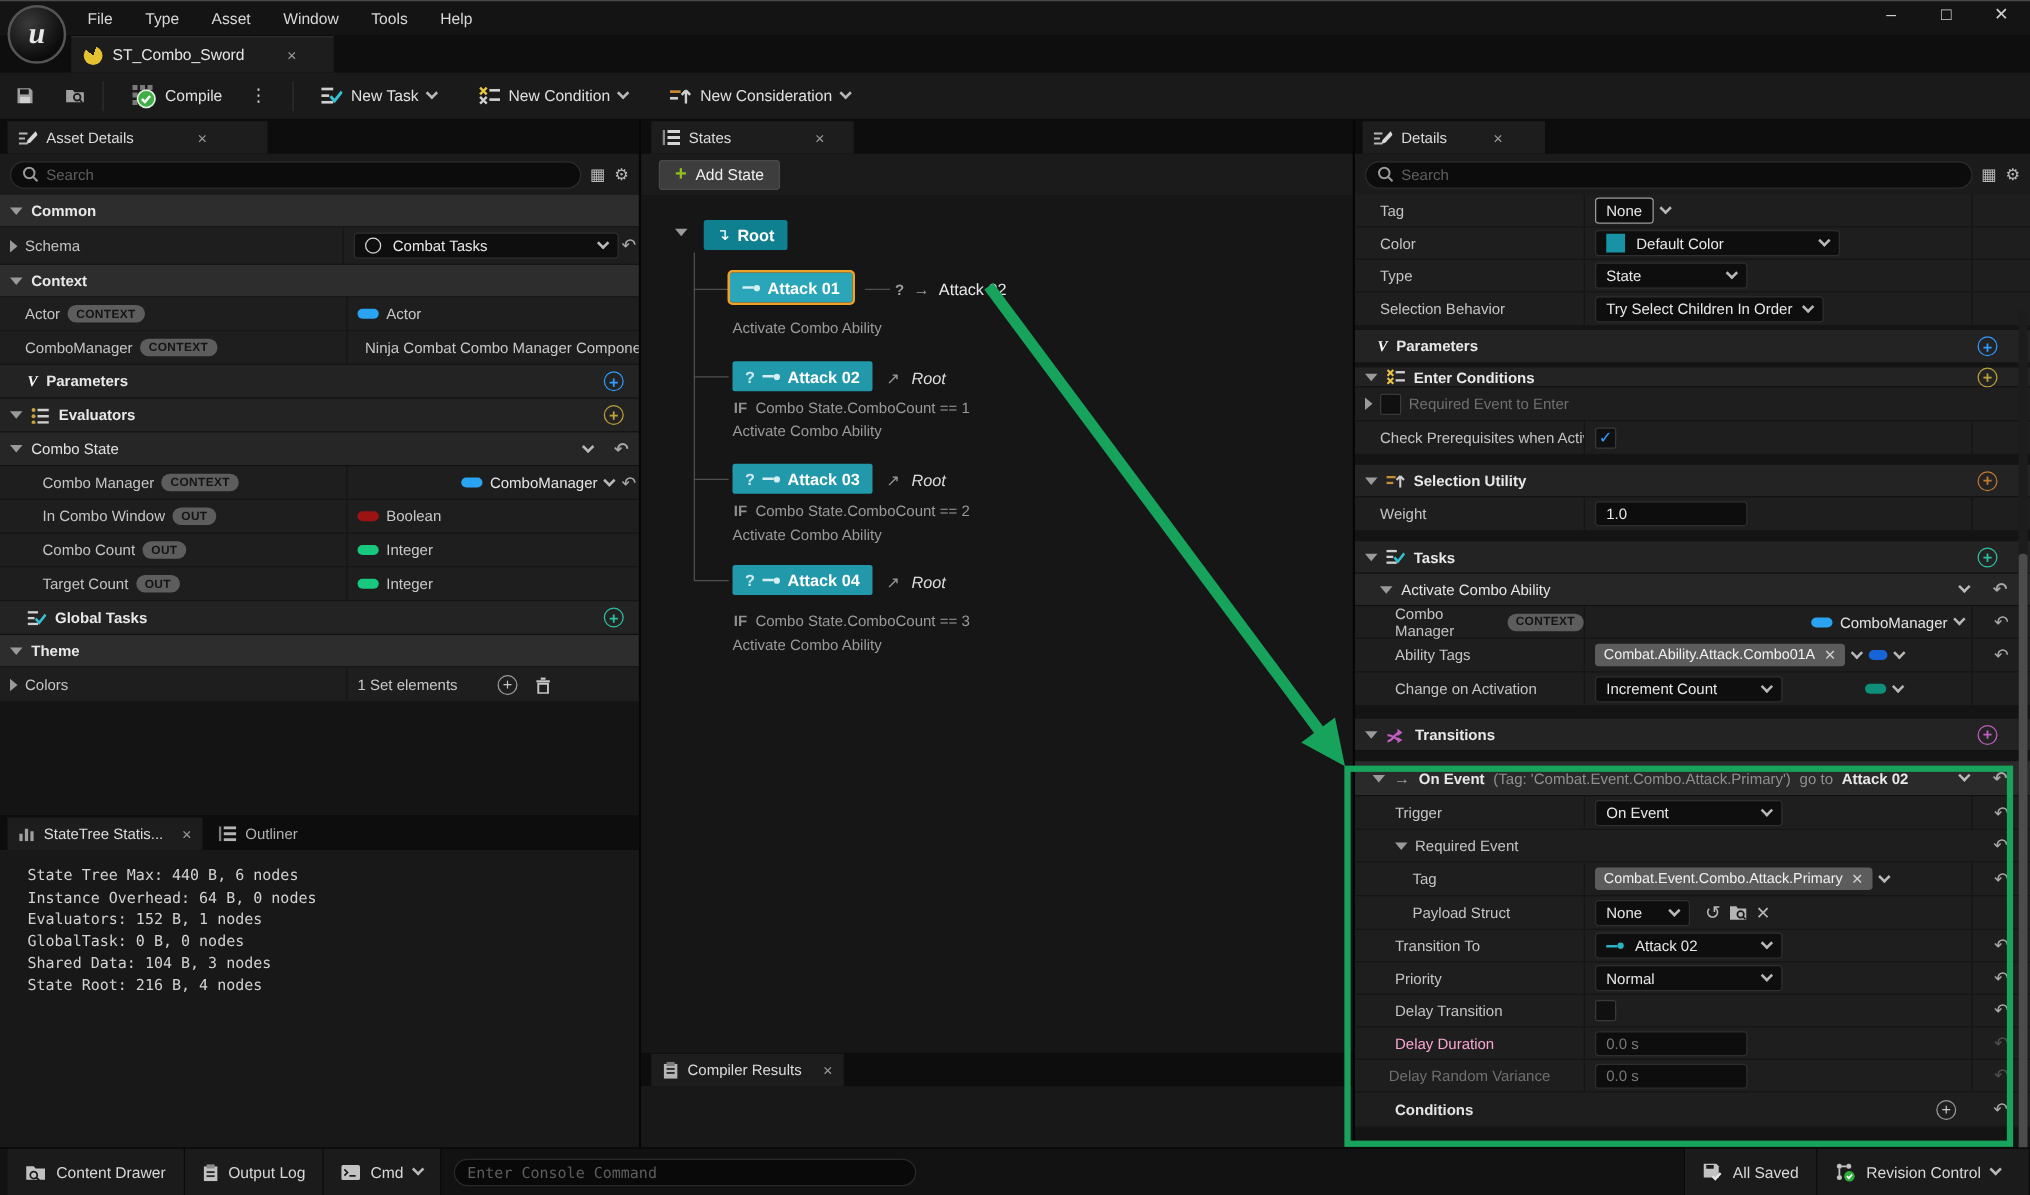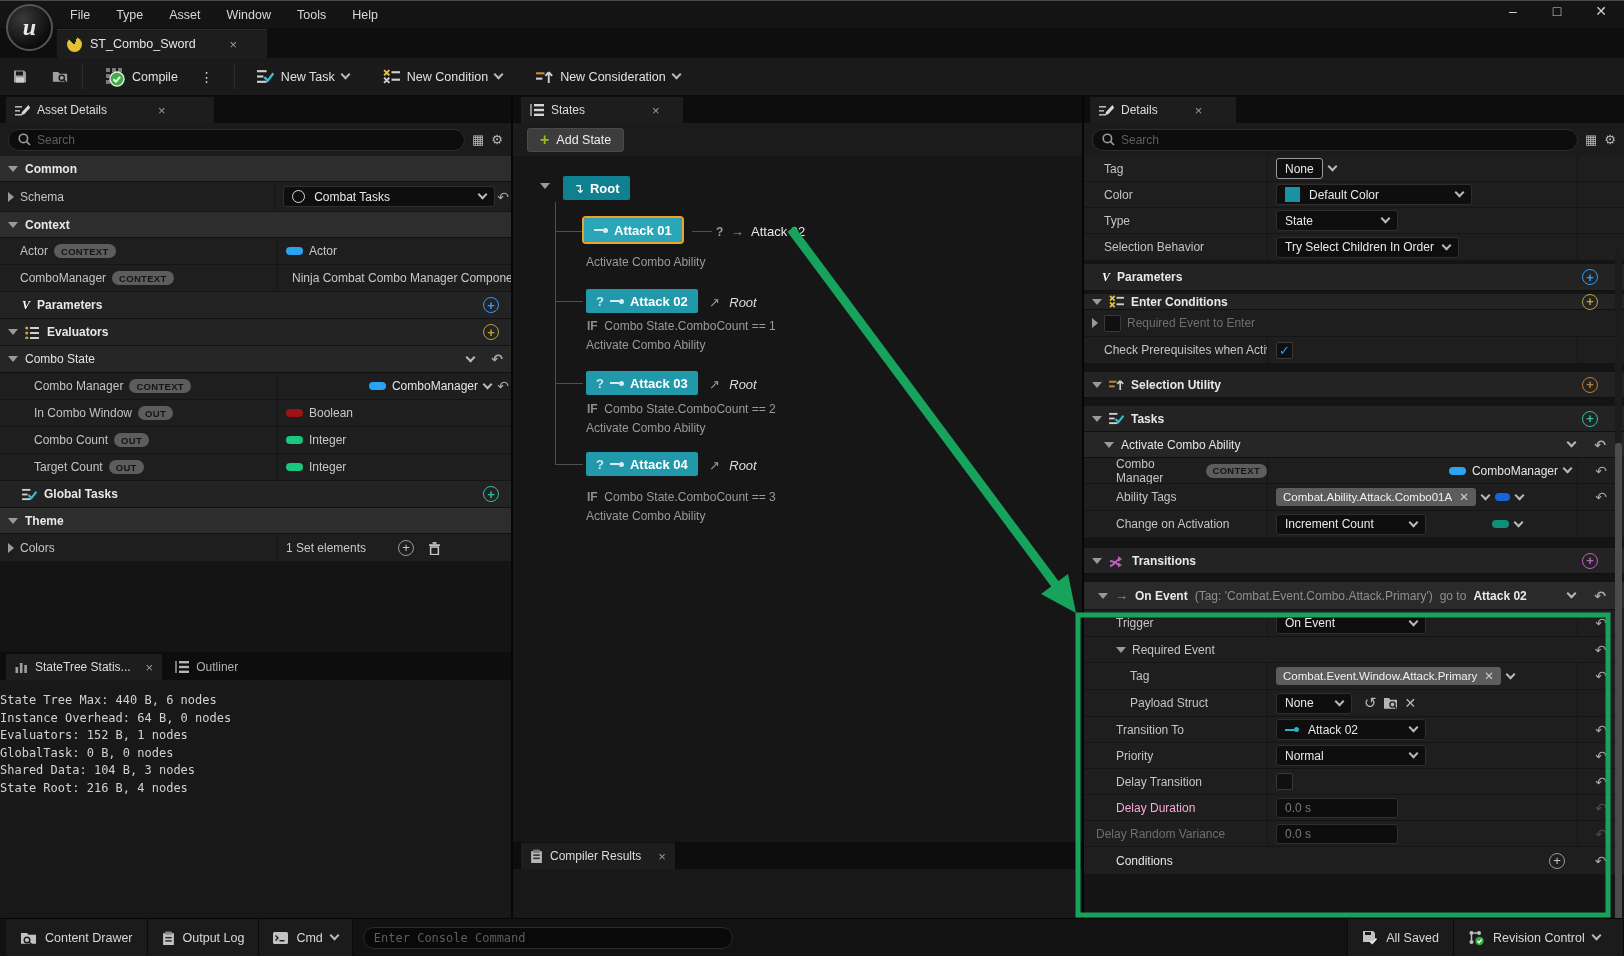--- a/index.html
+++ b/index.html
@@ -372,21 +372,21 @@
     <div class="ptab inactive" style="margin-left:4px">
       <svg width="14" height="12" viewBox="0 0 14 12">
           <rect x="4" y="0" width="10" height="2.4" fill="#b5b5b5"></rect>
           <rect x="4" y="4.8" width="10" height="2.4" fill="#b5b5b5"></rect>
           <rect x="4" y="9.6" width="10" height="2.4" fill="#b5b5b5"></rect>
           <rect x="0" y="0" width="2" height="12" fill="#7a7a7a"></rect>
         </svg>
       <span>Outliner</span>
     </div>
   </div>
-  <div style="height:238px;background:#181818;padding:12px 0 0 0">
+  <div style="height:238px;background:#181818;padding:12px 0 0 22px">
     <div class="statsline">State Tree Max: 440 B, 6 nodes</div>
     <div class="statsline">Instance Overhead: 64 B, 0 nodes</div>
     <div class="statsline">Evaluators: 152 B, 1 nodes</div>
     <div class="statsline">GlobalTask: 0 B, 0 nodes</div>
     <div class="statsline">Shared Data: 104 B, 3 nodes</div>
     <div class="statsline">State Root: 216 B, 4 nodes</div>
   </div>
 </div>
 
 <div class="col" style="left:513px;width:571px;border-right:2px solid #060606;display:flex;flex-direction:column">
@@ -618,20 +618,31 @@
   <div class="srow" style="height:26px">
       <span class="tri-d"></span>
       <svg width="15" height="13" viewBox="0 0 16 14">
         <rect x="0" y="3" width="8" height="2" fill="#c98a33"></rect>
         <rect x="0" y="8" width="6" height="2" fill="#c98a33"></rect>
         <path d="M12 13V3M12 3l-3.2 3.4M12 3l3.2 3.4" stroke="#cfcfcf" stroke-width="1.8" fill="none"></path>
       </svg>
       <span>Selection Utility</span>
       <span class="pluscircle orange" style="margin-right:18px">+</span>
     </div>
+  <div class="prow">
+    <div class="pname" style="width:184px">
+        <span>Weight</span>
+      </div>
+    <div class="pval">
+        <div class="num" style="width:122px">
+          <span>1.0</span>
+        </div>
+      </div>
+    <div class="prst" style="width:47px"></div>
+  </div>
 
   <div class="gap" style="height:8px"></div>
   <div class="srow" style="height:26px">
       <span class="tri-d"></span>
       <svg width="15" height="13" viewBox="0 0 16 14">
         <rect x="0" y="1" width="9" height="2" fill="#cfcfcf"></rect>
         <rect x="0" y="6" width="6" height="2" fill="#cfcfcf"></rect>
         <rect x="0" y="11" width="9" height="2" fill="#cfcfcf"></rect>
         <path d="M7 7.5l3 3.5 5.5-7" stroke="#35c1d0" stroke-width="2.2" fill="none"></path>
       </svg>
@@ -739,21 +750,21 @@
     <div class="prst" style="width:47px;border:none">
         <span class="reset">↶</span>
       </div>
   </div>
   <div class="prow" style="height:27px">
     <div class="pname" style="width:184px;padding-left:46px">
         <span>Tag</span>
       </div>
     <div class="pval">
         <div class="tagpill">
-          <span>Combat.Event.Window.Attack.Primary</span>
+          <span>Combat.Event.Combo.Attack.Primary</span>
           <span class="x">✕</span>
         </div>
         <span class="chev"></span>
       </div>
     <div class="prst" style="width:47px">
         <span class="reset">↶</span>
       </div>
   </div>
   <div class="prow" style="height:27px">
     <div class="pname" style="width:184px;padding-left:46px">
@@ -824,35 +835,35 @@
     <div class="pval">
         <div class="num dim" style="width:122px">
           <span>0.0 s</span>
         </div>
       </div>
     <div class="prst" style="width:47px">
         <span class="reset dim">↶</span>
       </div>
   </div>
   <div class="prow" style="height:26px">
-    <div class="pname" style="width:184px;padding-left:12px">
+    <div class="pname" style="width:184px;padding-left:27px">
         <span style="color:#6f6f6f">Delay Random Variance</span>
       </div>
     <div class="pval">
         <div class="num dim" style="width:122px">
           <span>0.0 s</span>
         </div>
       </div>
     <div class="prst" style="width:47px">
         <span class="reset dim">↶</span>
       </div>
   </div>
   <div class="prow" style="height:28px">
     <div class="pname" style="width:184px;padding-left:32px;border:none">
-        <span style="font-weight:normal;color:#e4e4e4">Conditions</span>
+        <span style="font-weight:bold;color:#e4e4e4">Conditions</span>
       </div>
     <div class="pval" style="justify-content:flex-end;padding-right:12px">
         <span class="pluscircle">+</span>
       </div>
     <div class="prst" style="width:47px;border:none">
         <span class="reset">↶</span>
       </div>
   </div>
 
   <div class="scrollbar">

